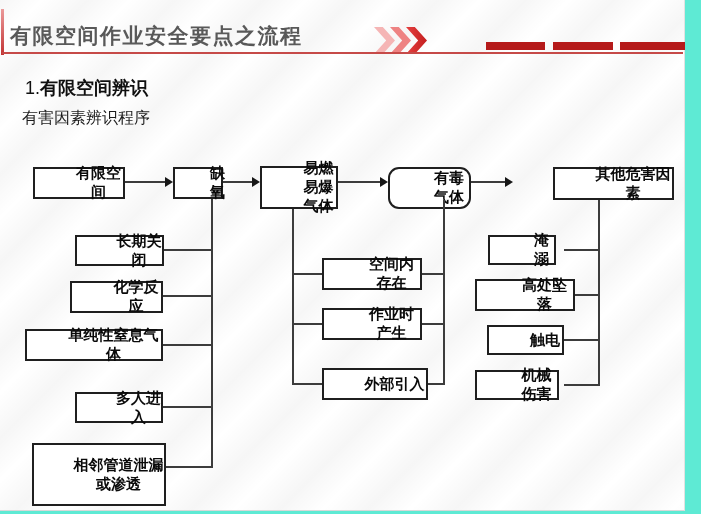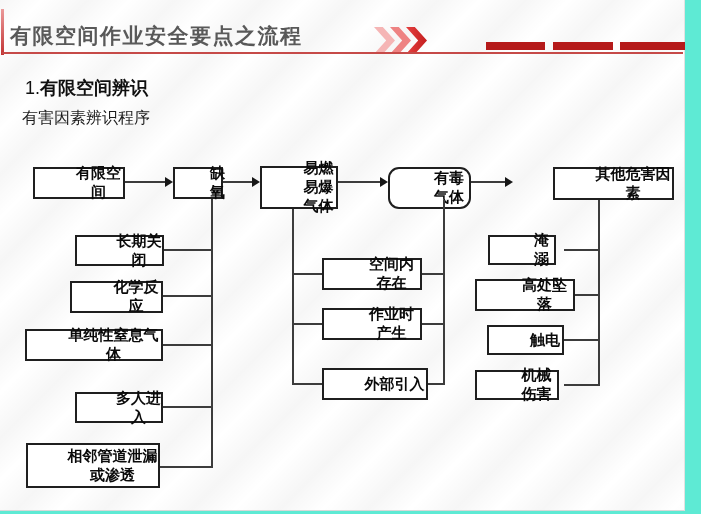--- a/index.html
+++ b/index.html
@@ -87,21 +87,21 @@
     <div class="hline" style="left:163px;top:295px;width:48px;"></div>
     <div class="hline" style="left:163px;top:344px;width:48px;"></div>
     <div class="hline" style="left:163px;top:406px;width:48px;"></div>
     <div class="hline" style="left:160px;top:466px;width:51px;"></div>
 
     
     <div class="fbox" style="left:75px;top:235px;width:89px;height:31px;">长期关闭</div>
     <div class="fbox" style="left:70px;top:281px;width:93px;height:32px;">化学反应</div>
     <div class="fbox" style="left:25px;top:329px;width:138px;height:32px;">单纯性窒息气体</div>
     <div class="fbox" style="left:75px;top:392px;width:88px;height:31px;">多人进入</div>
-    <div class="fbox" style="left:26px;top:443px;width:134px;height:45px;">相邻管道泄漏
+    <div class="fbox" style="left:32px;top:443px;width:134px;height:63px;">相邻管道泄漏
 或渗透</div>
 
     
     <div class="vline" style="left:292px;top:209px;height:176px;"></div>
     <div class="vline" style="left:443px;top:200px;height:185px;"></div>
     <div class="hline" style="left:292px;top:273px;width:30px;"></div>
     <div class="hline" style="left:292px;top:323px;width:30px;"></div>
     <div class="hline" style="left:292px;top:383px;width:30px;"></div>
     <div class="hline" style="left:422px;top:273px;width:23px;"></div>
     <div class="hline" style="left:422px;top:323px;width:23px;"></div>

